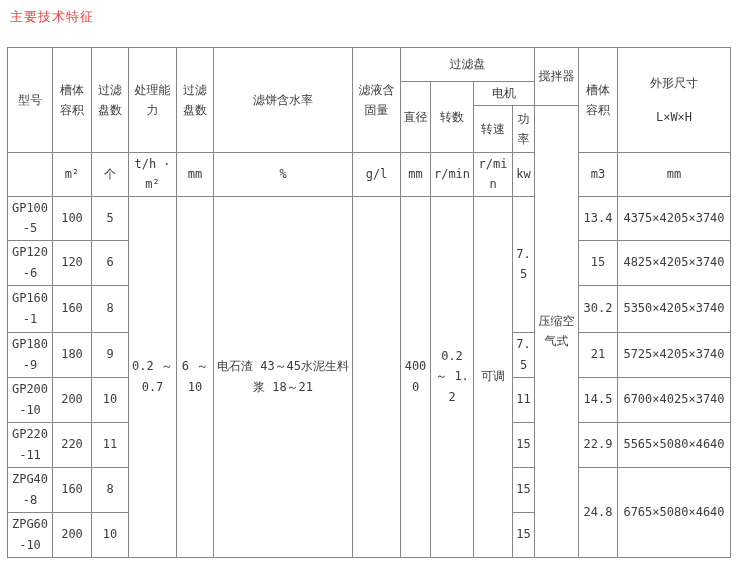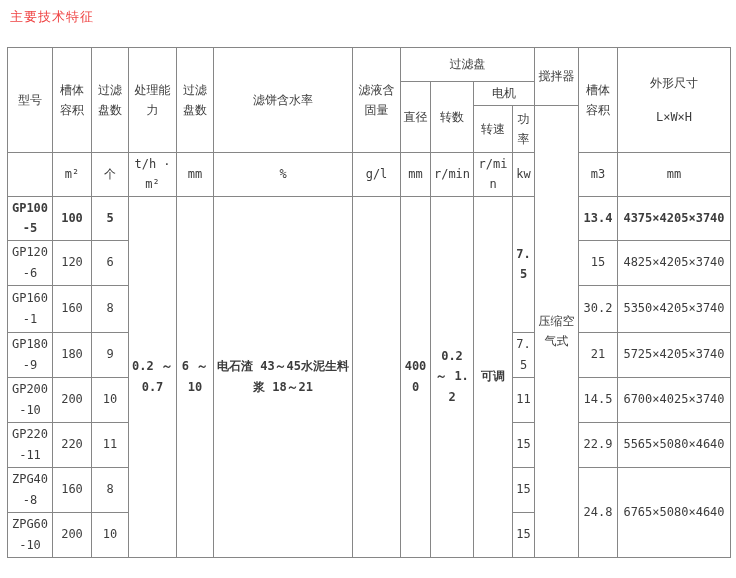--- a/index.html
+++ b/index.html
@@ -41,21 +41,21 @@
     vertical-align: middle;
     padding: 1px 2px;
     line-height: 1.7;
     overflow: hidden;
     word-break: break-all;
   }
   tr.hrow-1 { height: 34px; }
   tr.hrow-2 { height: 24px; }
   tr.hrow-3 { height: 47px; }
   tr.urow   { height: 41px; }
-  tr.drow-1 { height: 42px; font-weight: bold; }
+  tr.drow-1 { height: 42px; }
   tr.drow   { height: 45px; }
   tr.drow-3 { height: 47px; }
   td.dims-cell div { line-height: 1.4; }
   td.dims-cell .dim-sub { margin-top: 17px; }
 </style>
 </head>
 <body>
 
 <div class="page">
   <div class="page-title">主要技术特征</div>

